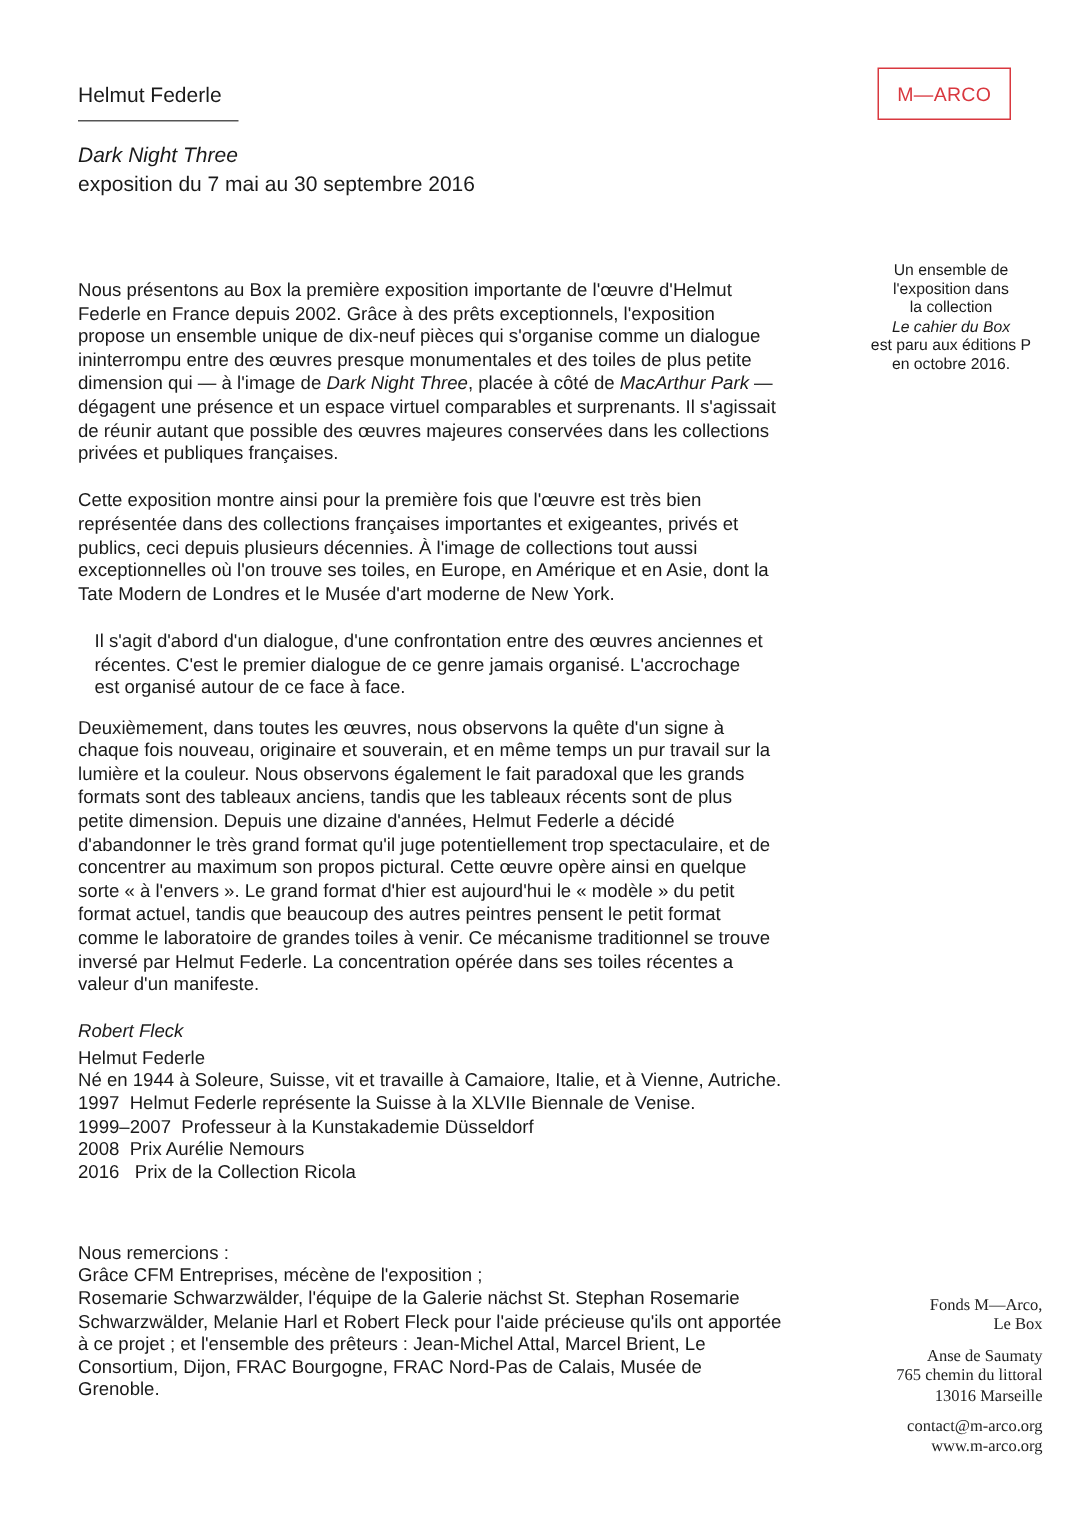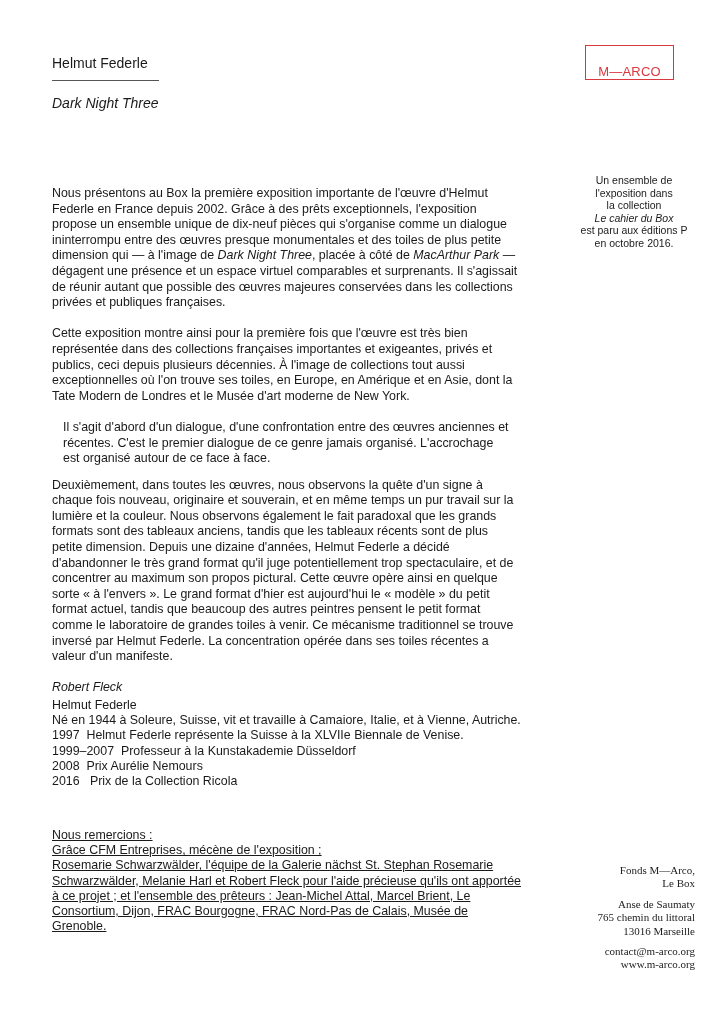--- a/index.html
+++ b/index.html
@@ -8,54 +8,55 @@
     font-family: "Liberation Sans", sans-serif; color: #1a1a1a;
   }
   .abs { position: absolute; }
   .header-name { left: 52px; top: 54px; font-size: 14px; line-height: 18px; }
   .header-rule { left: 52px; top: 80px; width: 107px; height: 1px; background: #555; }
   .title-block { left: 52px; top: 94px; font-size: 14px; line-height: 19px; }
   .title-block .it { font-style: italic; display: block; }
   .logo-box {
     left: 585px; top: 45px; width: 89px; height: 35px;
     border: 1px solid #d9383f; color: #d9383f;
-    display: flex; align-items: flex-end; justify-content: center;
+    display: flex; align-items: center; justify-content: center;
     font-size: 13px; letter-spacing: 0.2px; box-sizing: border-box;
   }
   .sidenote {
     left: 560px; top: 174px; width: 148px; text-align: center;
     font-size: 10.5px; line-height: 12.6px;
   }
   .sidenote .it { font-style: italic; }
   .main {
     left: 52px; top: 186px; width: 468px;
     font-size: 12.4px; line-height: 15.6px;
   }
   .main p { margin: 0 0 15.6px 0; }
   .main p.tight { margin: 11px; }
   .main .it { font-style: italic; }
   .signature { font-style: italic; margin-top: 0; }
   .bio { left: 52px; top: 698px; width: 480px; font-size: 12.4px; line-height: 15.2px; }
   .bio .row { display: flex; align-items: flex-end; }
   .bio .yr { white-space: pre; }
-  .thanks { left: 52px; top: 828px; width: 470px; font-size: 12.4px; line-height: 15.2px; text-decoration: underline; }
+  .thanks { left: 52px; top: 828px; width: 470px; font-size: 12.4px; line-height: 15.2px; }
   .address {
     left: 565px; top: 864px; width: 130px; text-align: right;
     font-family: "Liberation Serif", "DejaVu Serif", serif;
     font-size: 11px; line-height: 13.4px; color: #222;
   }
   .address .grp { margin-bottom: 7px; }
 </style>
 </head>
 <body>
 
 <div class="abs header-name">Helmut Federle</div>
 <div class="abs header-rule"></div>
 <div class="abs title-block">
   <span class="it">Dark Night Three</span>
+  <span>exposition du 7 mai au 30 septembre 2016</span>
 </div>
 
 <div class="abs logo-box">
   <span>M—ARCO</span>
 </div>
 
 <div class="abs sidenote">
   <div>Un ensemble de</div>
   <div>l'exposition dans</div>
   <div>la collection</div>

